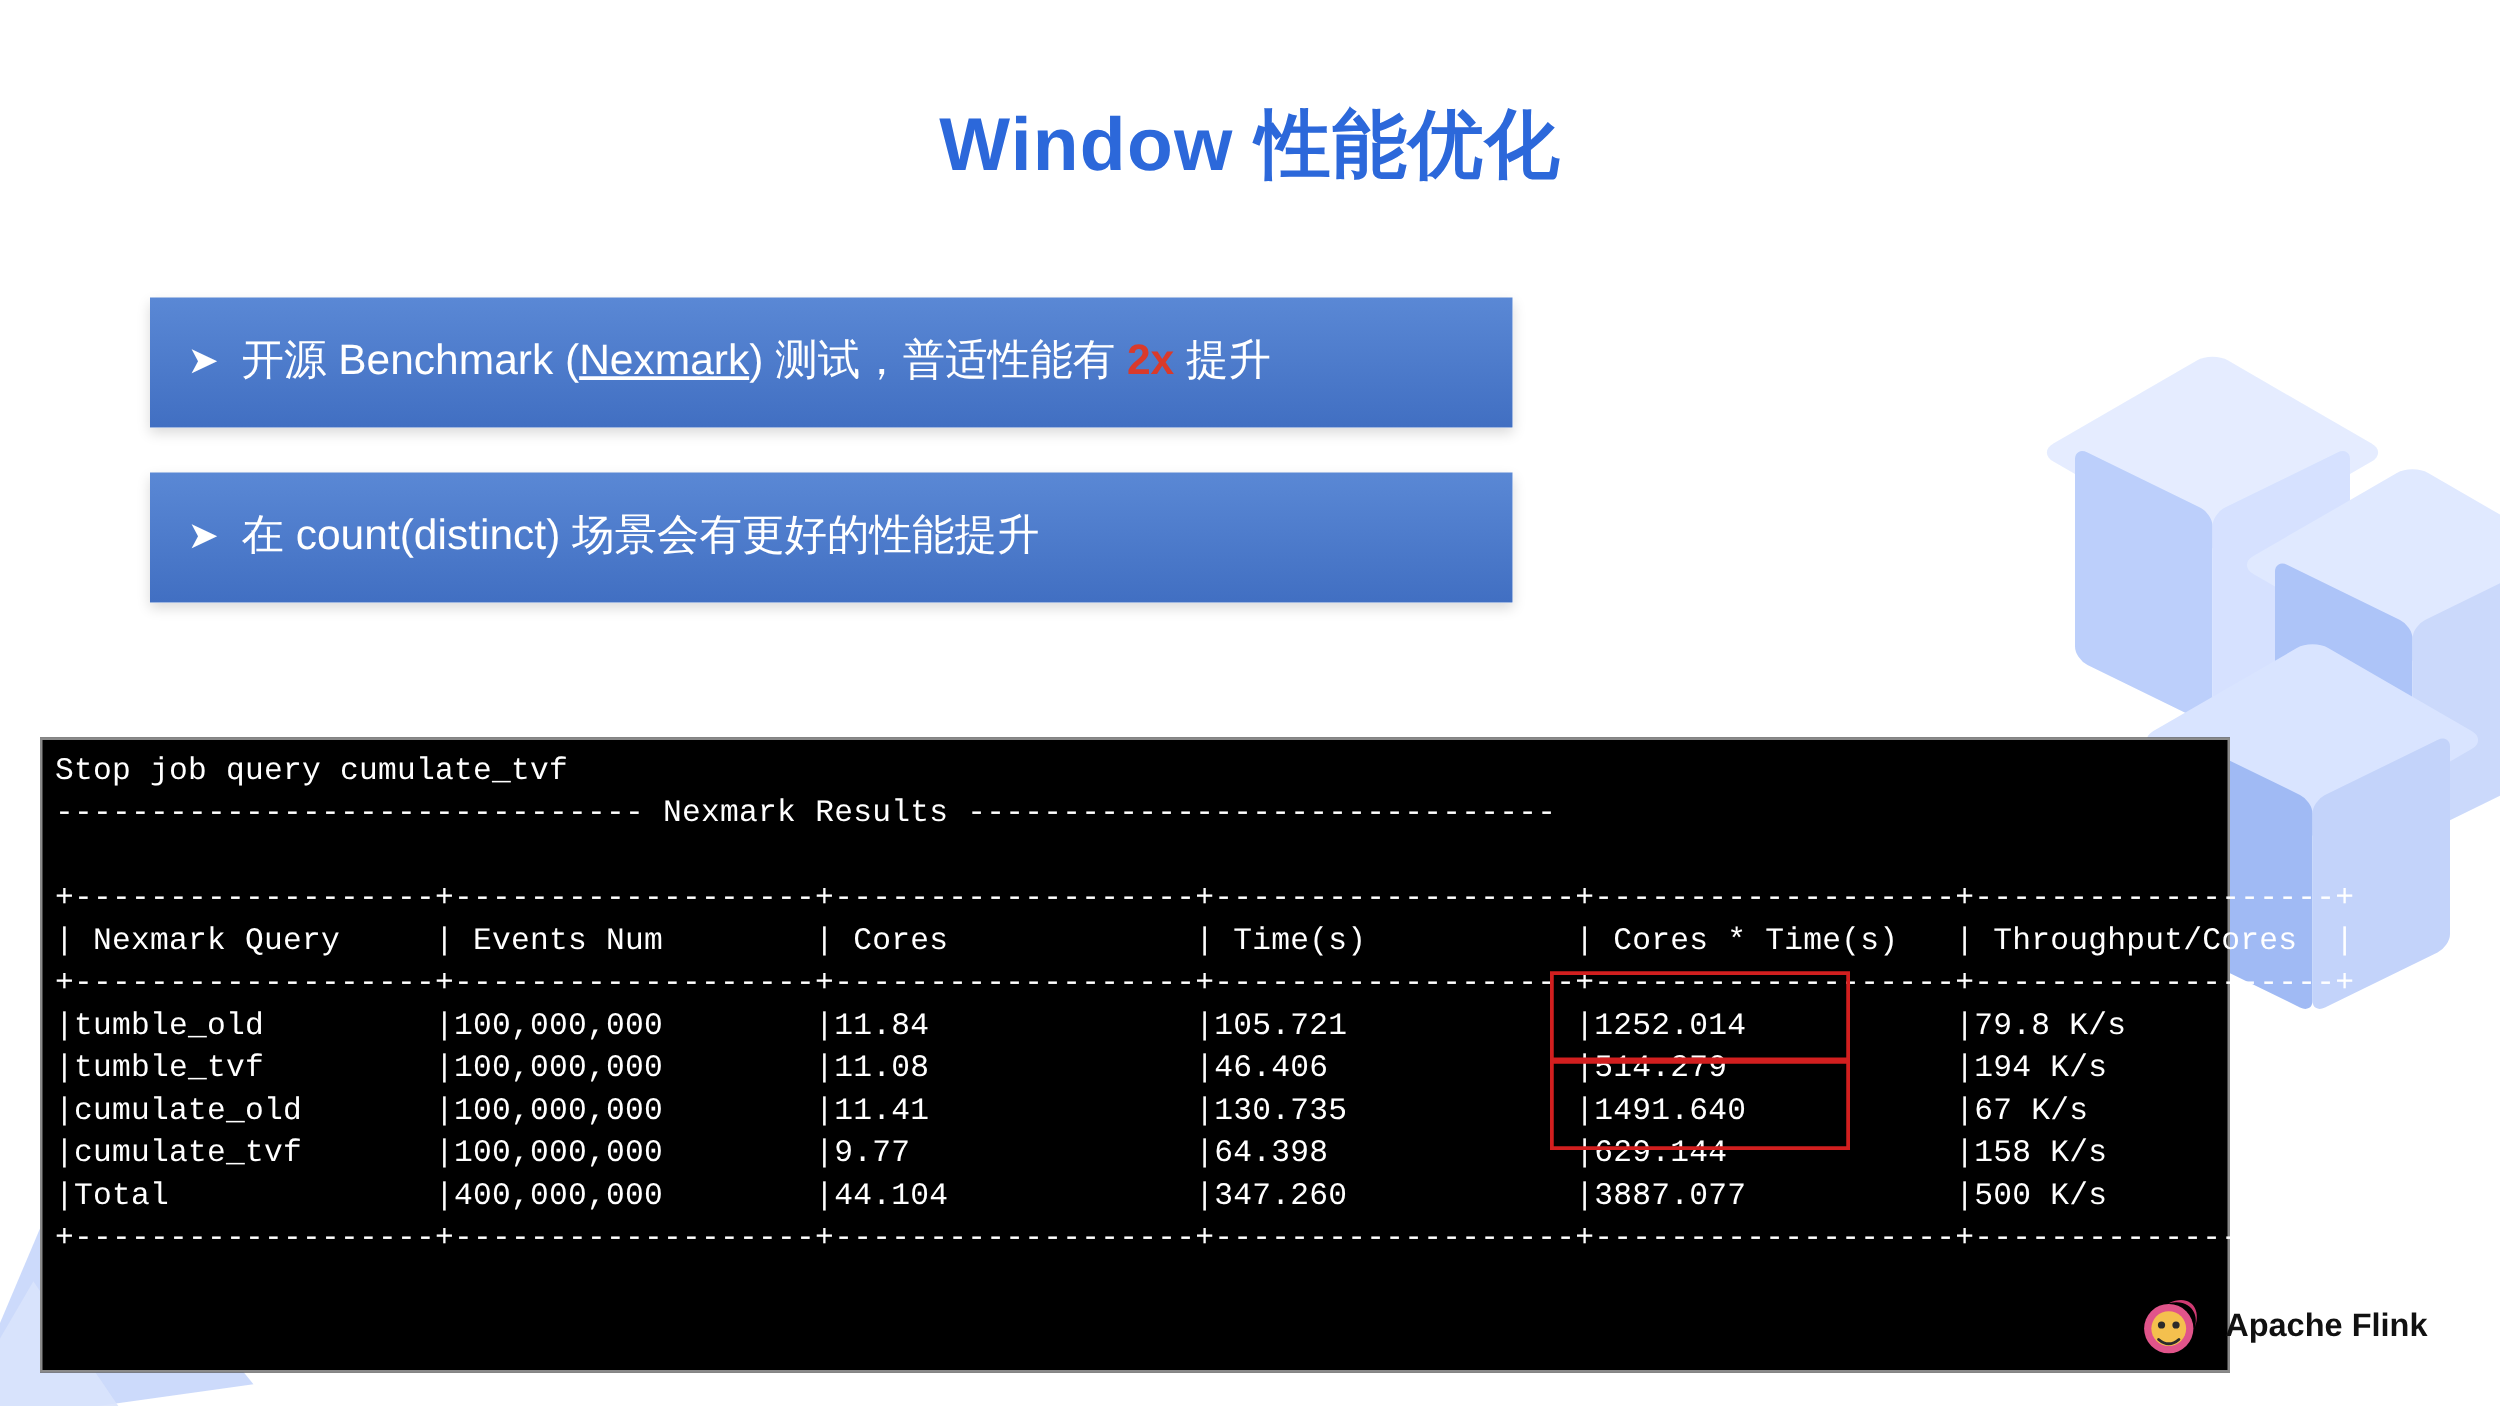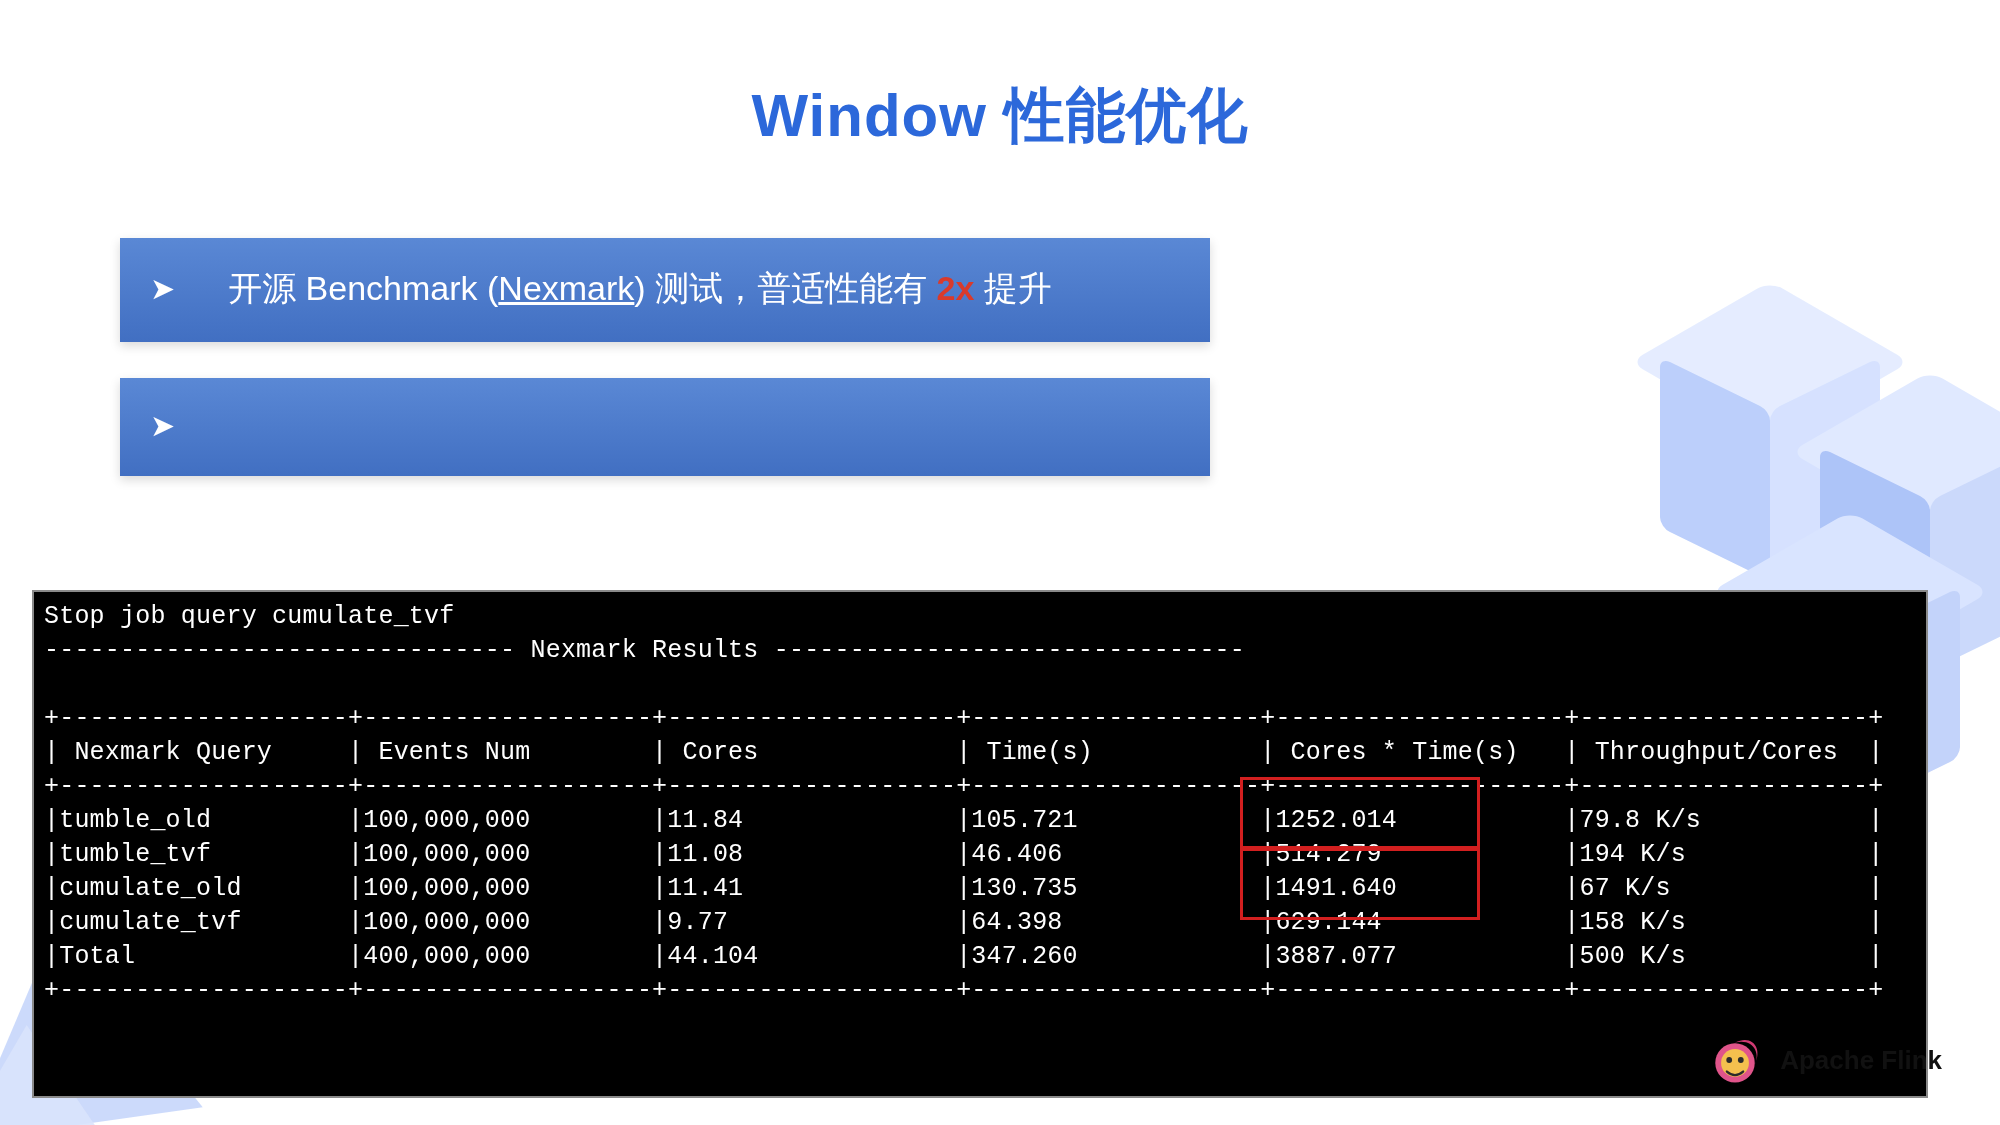--- a/index.html
+++ b/index.html
@@ -114,30 +114,30 @@
     display: flex;
     align-items: center;
     gap: 18px;
     line-height: 1.35;
   }
   .callout .arrow {
     font-size: 30px;
     color: #ffffff;
     flex-shrink: 0;
   }
-  .callout .txt { white-space: nowrap; margin-left: 35px; }
+  .callout .txt { white-space: nowrap; }
   .underline { text-decoration: underline; }
   .em-red { color: #d93a2b; font-weight: 700; }
 
   
   .terminal {
     position: absolute;
     left: 32px;
     top: 590px;
-    width: 1896px;
+    width: 1752px;
     background: #000000;
     color: #ffffff;
     font-family: "Menlo", "Consolas", "Courier New", monospace;
     font-size: 25px;
     line-height: 1.36;
     padding: 8px 10px 20px 10px;
     border: 2px solid #8a8a8a;
     box-sizing: border-box;
     white-space: pre;
     z-index: 6;
@@ -200,20 +200,21 @@
 
 <div class="callout-stack">
   <div class="callout">
     <span class="arrow">➤</span>
     <span class="txt">
       <span>开源 Benchmark (</span><span class="underline">Nexmark</span><span>) 测试，普适性能有 </span><span class="em-red">2x</span><span> 提升</span>
     </span>
   </div>
   <div class="callout">
     <span class="arrow">➤</span>
+    <span class="txt">在 count(distinct) 场景会有更好的性能提升</span>
   </div>
 </div>
 
 <div class="terminal"><span>Stop job query cumulate_tvf</span>
 <span>-------------------------------</span><span> Nexmark Results </span><span>-------------------------------</span>
 
 <span>+-------------------+-------------------+-------------------+-------------------+-------------------+-------------------+</span>
 <span>| Nexmark Query     | Events Num        | Cores             | Time(s)           | Cores * Time(s)   | Throughput/Cores  |</span>
 <span>+-------------------+-------------------+-------------------+-------------------+-------------------+-------------------+</span>
 <span>|tumble_old         |100,000,000        |11.84              |105.721            |1252.014           |79.8 K/s           |</span>

